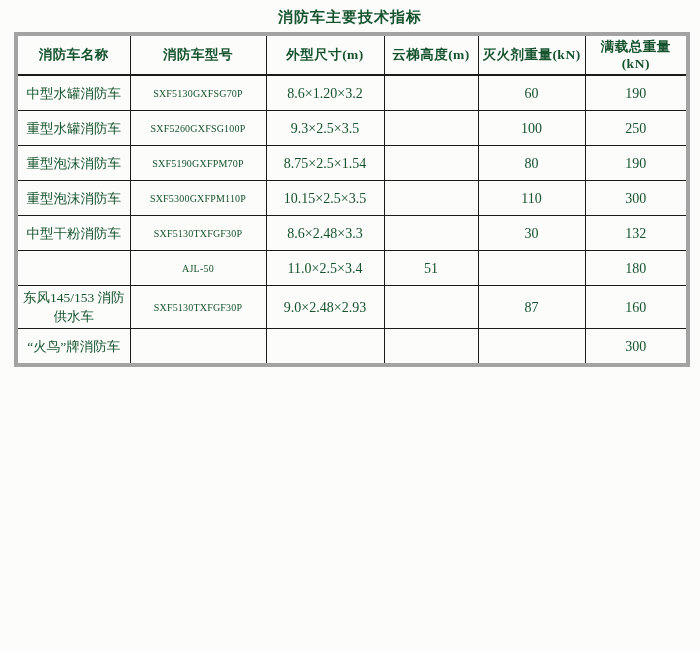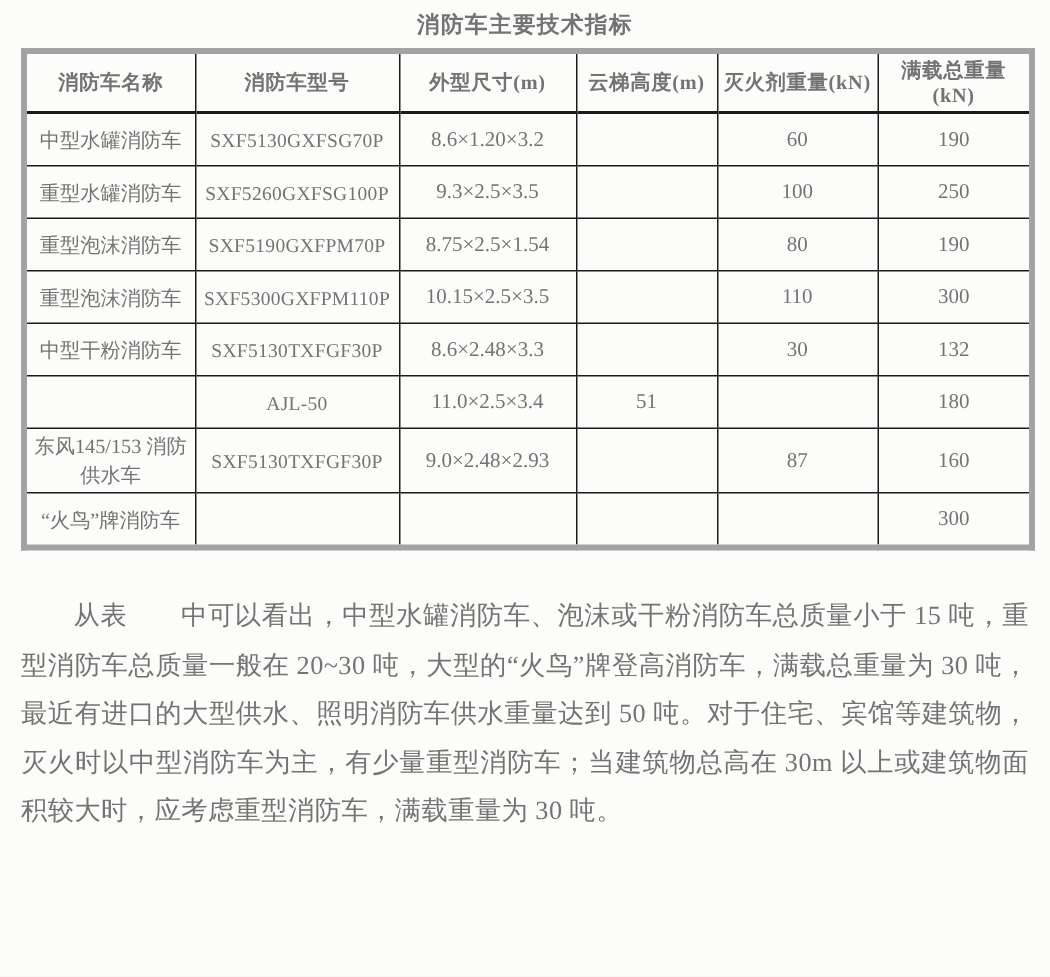--- a/index.html
+++ b/index.html
@@ -7,21 +7,21 @@
     padding: 0;
     background: #f3f2ef;
   }
   .page {
     position: relative;
     width: 700px;
     height: 651px;
     box-sizing: border-box;
     background: #fcfcfa;
     font-family: "Liberation Serif", "DejaVu Serif", serif;
-    color: #737373;
+    color: #14532d;
     padding: 7px 14px 0 14px;
     overflow: hidden;
   }
   .doc-title {
     text-align: center;
     font-size: 15px;
     font-weight: bold;
     letter-spacing: 1px;
     margin: 0 0 5px 0;
     height: 20px;
@@ -48,21 +48,21 @@
     letter-spacing: 0.5px;
     border-bottom-width: 2px;
   }
   table.spec-table td {
     font-size: 14px;
     height: 30px;
     line-height: 19px;
   }
   table.spec-table td.col-model {
     font-family: "Liberation Serif", "DejaVu Serif", serif;
-    font-size: 13px;
+    font-size: 10px;
     letter-spacing: 0.2px;
     margin-left: 15px;
   }
   table.spec-table td.col-name {
     font-size: 13.5px;
   }
   .analysis {
     width: 672px;
     margin: 27px 0 0 0;
     font-size: 17.5px;
@@ -161,15 +161,14 @@
         <td class="col-name">“火鸟”牌消防车</td>
         <td class="col-model"></td>
         <td></td>
         <td></td>
         <td></td>
         <td>300</td>
       </tr>
     </tbody>
   </table>
 
-  <p class="analysis">从表　　中可以看出，中型水罐消防车、泡沫或干粉消防车总质量小于 15 吨，重型消防车总质量一般在 20~30 吨，大型的“火鸟”牌登高消防车，满载总重量为 30 吨，最近有进口的大型供水、照明消防车供水重量达到 50 吨。对于住宅、宾馆等建筑物，灭火时以中型消防车为主，有少量重型消防车；当建筑物总高在 30m 以上或建筑物面积较大时，应考虑重型消防车，满载重量为 30 吨。</p>
 
 </div>
 
 </body></html>

